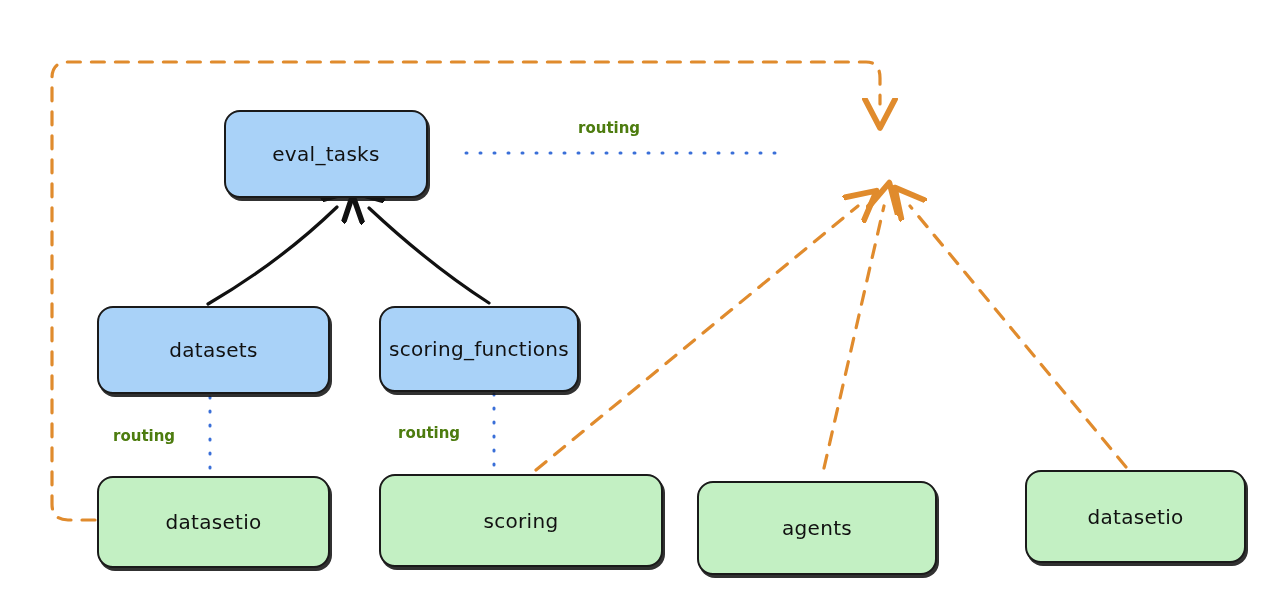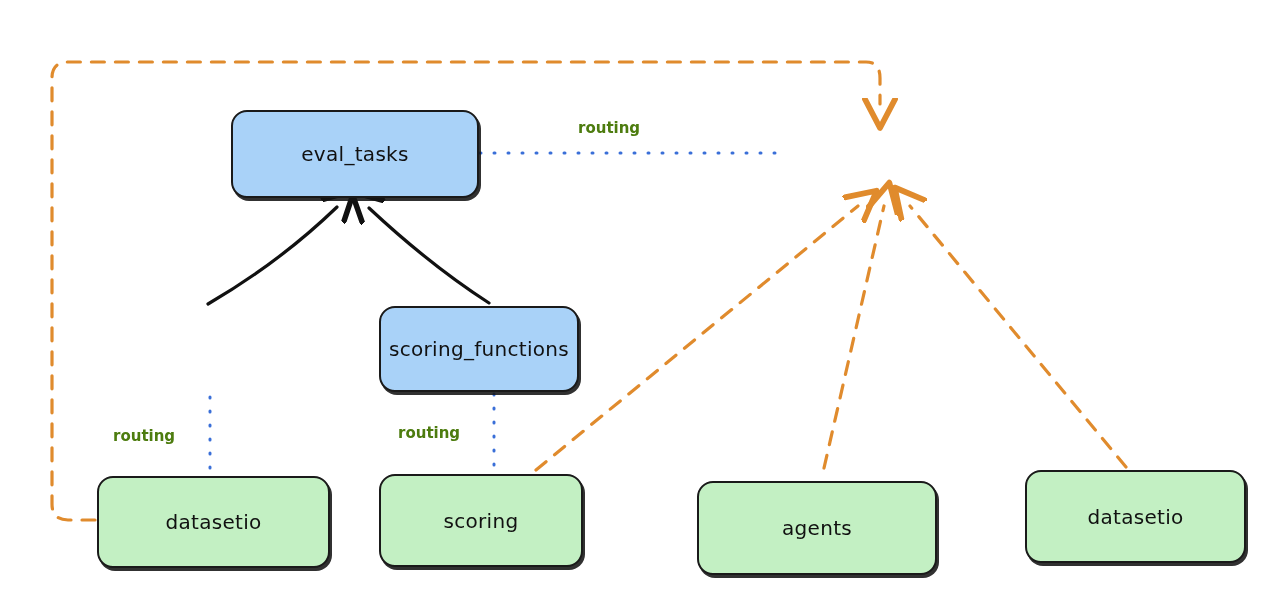--- a/index.html
+++ b/index.html
@@ -75,35 +75,38 @@
 
     <path d="M95,520 L68,520 Q52,520 52,504 L52,78 Q52,62 68,62 L866,62 Q880,62 880,78 L880,104" fill="none" stroke="#e08b2d" stroke-width="3.2" stroke-linecap="round" stroke-dasharray="13 11" marker-end="url(#arrow-orange)"></path>
 
     <path d="M536,470 L858,206" fill="none" stroke="#e08b2d" stroke-width="3.2" stroke-linecap="round" stroke-dasharray="13 11" marker-end="url(#arrow-orange)"></path>
 
     <path d="M824,468 L884,206" fill="none" stroke="#e08b2d" stroke-width="3.2" stroke-linecap="round" stroke-dasharray="13 11" marker-end="url(#arrow-orange)"></path>
 
     <path d="M1126,467 L910,206" fill="none" stroke="#e08b2d" stroke-width="3.2" stroke-linecap="round" stroke-dasharray="13 11" marker-end="url(#arrow-orange)"></path>
   </svg>
 
-  <div class="node blue" style="left:231px;top:110px;width:248px;height:88px;">
+  <div class="node blue" style="left:224px;top:110px;width:204px;height:88px;">
     <span class="label">eval_tasks</span>
   </div>
 
 
+  <div class="node blue" style="left:97px;top:306px;width:233px;height:88px;">
+    <span class="label">datasets</span>
+  </div>
 
   <div class="node blue" style="left:379px;top:306px;width:200px;height:86px;">
     <span class="label">scoring_functions</span>
   </div>
 
   <div class="node green" style="left:97px;top:476px;width:233px;height:92px;">
     <span class="label">datasetio</span>
   </div>
 
-  <div class="node green" style="left:379px;top:474px;width:204px;height:93px;">
+  <div class="node green" style="left:379px;top:474px;width:284px;height:93px;">
     <span class="label">scoring</span>
   </div>
 
   <div class="node green" style="left:697px;top:481px;width:240px;height:94px;">
     <span class="label">agents</span>
   </div>
 
   <div class="node green" style="left:1025px;top:470px;width:221px;height:93px;">
     <span class="label">datasetio</span>
   </div>

